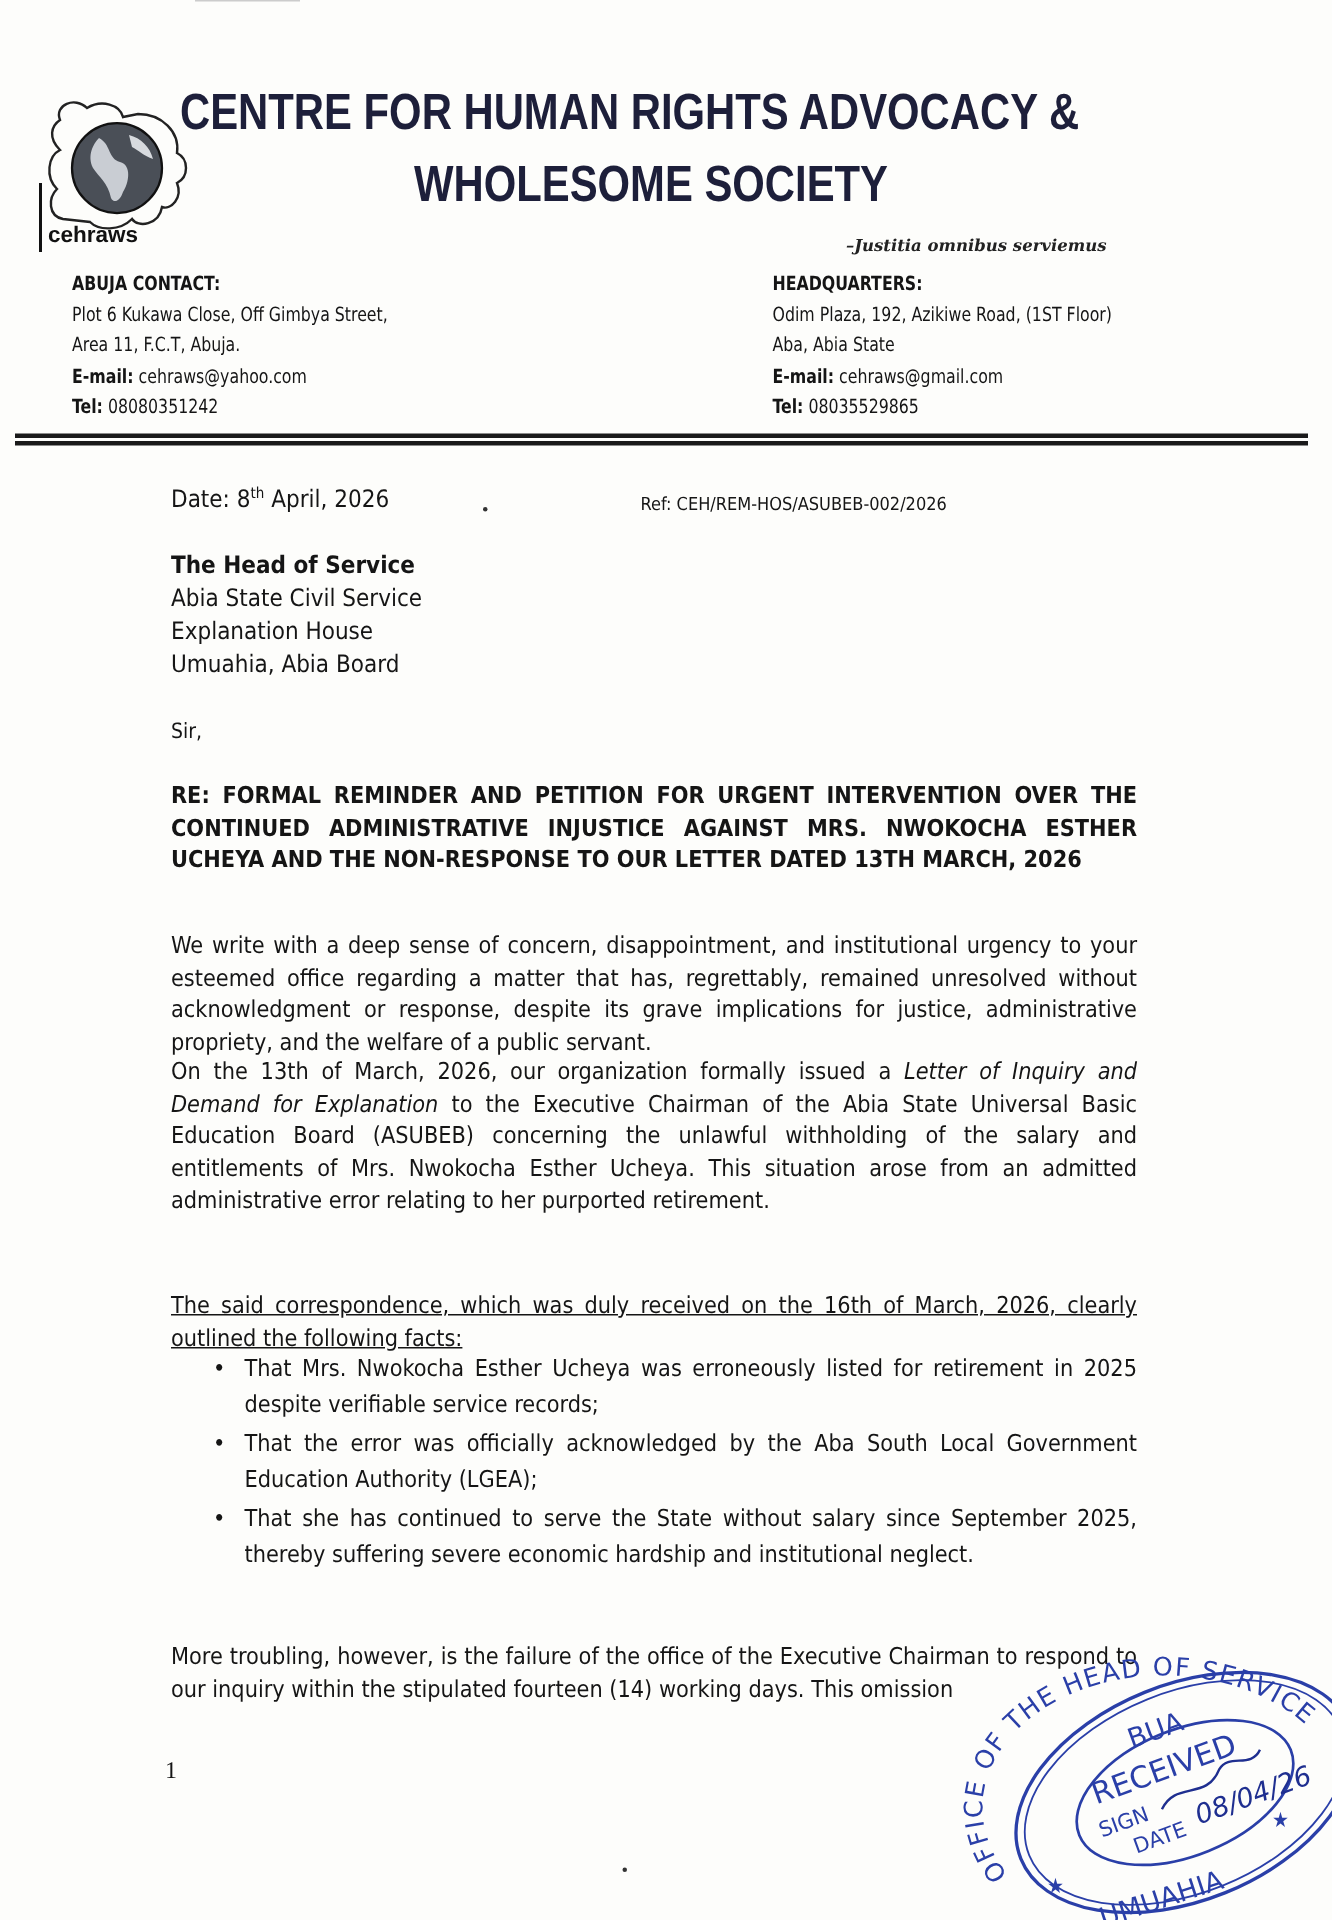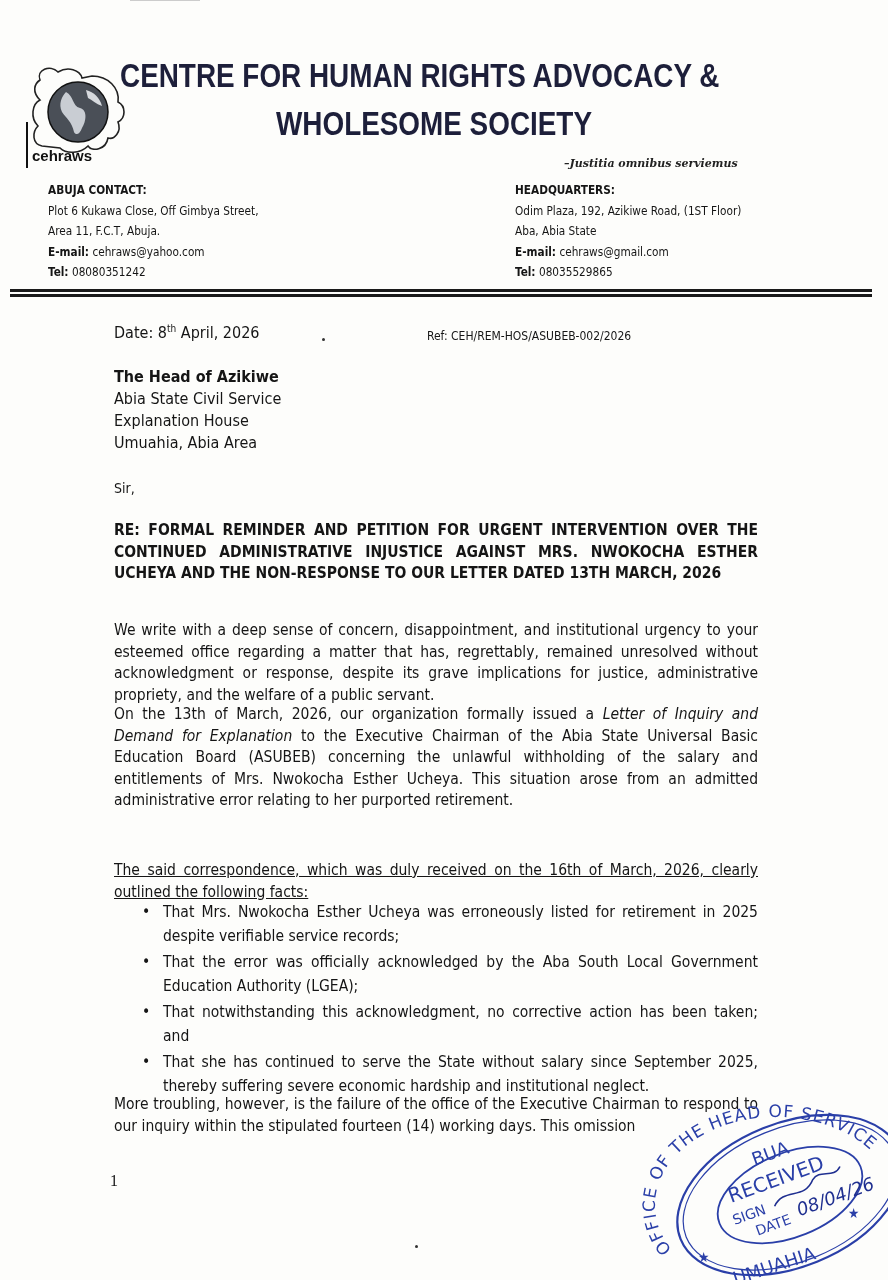--- a/index.html
+++ b/index.html
@@ -103,40 +103,39 @@
     <b>Date:</b>
     <span>8</span><sup>th</sup>
     <span>April, 2026</span>
   </div>
   <div class="ref">
     <b>Ref:</b>
     <span>CEH/REM-HOS/ASUBEB-002/2026</span>
   </div>
 
   <div class="addr">
-    <div class="b">The Head of Azikiwe</div>
+    <div class="b">The Head of Service</div>
     <div>Abia State Civil Service</div>
     <div>Explanation House</div>
-    <div>Umuahia, Abia Area</div>
+    <div>Umuahia, Abia Board</div>
   </div>
 
   <div class="salute">Sir,</div>
 
   <div class="subject">RE: FORMAL REMINDER AND PETITION FOR URGENT INTERVENTION OVER THE CONTINUED ADMINISTRATIVE INJUSTICE AGAINST MRS. NWOKOCHA ESTHER UCHEYA AND THE NON-RESPONSE TO OUR LETTER DATED 13TH MARCH, 2026</div>
 
   <div class="para p1">We write with a deep sense of concern, disappointment, and institutional urgency to your esteemed office regarding a matter that has, regrettably, remained unresolved without acknowledgment or response, despite its grave implications for justice, administrative propriety, and the welfare of a public servant.</div>
 
   <div class="para p2"><span>On the 13th of March, 2026, our organization formally issued a </span><i>Letter of Inquiry and Demand for Explanation</i><span> to the Executive Chairman of the Abia State Universal Basic Education Board (ASUBEB) concerning the unlawful withholding of the salary and entitlements of Mrs. Nwokocha Esther Ucheya. This situation arose from an admitted administrative error relating to her purported retirement.</span></div>
 
   <div class="para p3">The said correspondence, which was duly received on the 16th of March, 2026, clearly outlined the following facts:</div>
 
   <ul class="bullets">
     <li>That Mrs. Nwokocha Esther Ucheya was erroneously listed for retirement in 2025 despite verifiable service records;</li>
     <li>That the error was officially acknowledged by the Aba South Local Government Education Authority (LGEA);</li>
-    <li>That notwithstanding this acknowledgment, no corrective action has been taken; and</li>
     <li>That she has continued to serve the State without salary since September 2025, thereby suffering severe economic hardship and institutional neglect.</li>
   </ul>
 
   <div class="para p4">More troubling, however, is the failure of the office of the Executive Chairman to respond to our inquiry within the stipulated fourteen (14) working days. This omission</div>
 
   <div class="pagenum">1</div>
 
   <div class="dot" style="left:322px;top:338px;"></div>
   <div class="dot" style="left:415px;top:1245px;"></div>
 

